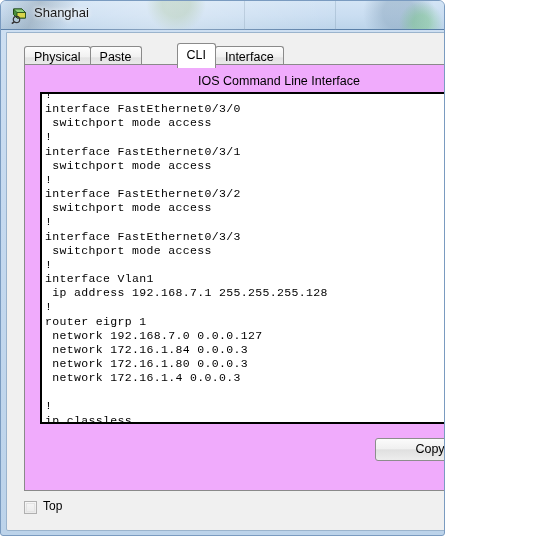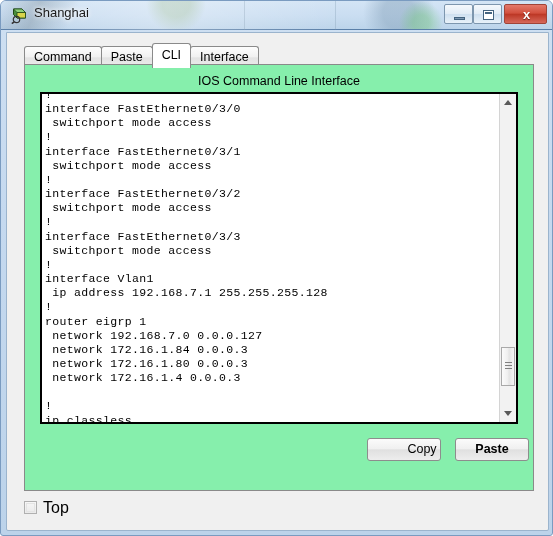--- a/index.html
+++ b/index.html
@@ -11,21 +11,21 @@
     height: 536px;
     overflow: hidden;
     font-family: "Liberation Sans", sans-serif;
     background: #ffffff;
   }
 
   
   #window {
     position: absolute;
     left: 0; top: 0;
-    width: 553px;
+    width: 445px;
     height: 536px;
     box-sizing: border-box;
     background: linear-gradient(to bottom, #cfe0f2 0%, #c5d9ef 40%, #bcd3ea 100%);
     border: 1px solid #7a9bc0;
     border-radius: 6px 6px 3px 3px;
     overflow: hidden;
   }
 
   
   #titlebar {
@@ -170,28 +170,29 @@
     cursor: default;
     white-space: nowrap;
   }
   .tab.active {
     height: 25px;
     line-height: 23px;
     background: #ffffff;
     border-color: #8a8a8a;
     z-index: 5;
     margin-bottom: 0;
+    margin-left: 36px;
   }
 
   
   #tab-panel {
     position: absolute;
     left: 17px; top: 31px;
     width: 510px; height: 427px;
-    background: #86efac;
+    background: #f0abfc;
     border: 1px solid #8a8a8a;
     box-sizing: border-box;
   }
 
   #cli-header {
     position: absolute;
     left: 0; top: 9px;
     width: 508px;
     text-align: center;
     font-size: 12.5px;
@@ -278,21 +279,21 @@
     color: #000000;
     font-family: "Liberation Sans", sans-serif;
     background: linear-gradient(to bottom, #fbfbfb 0%, #f0f0f0 46%, #e0e0e0 52%, #ededed 100%);
     border: 1px solid #8d8d8d;
     border-radius: 3px;
     box-sizing: border-box;
     text-align: center;
     line-height: 21px;
     cursor: default;
   }
-  #btn-copy { left: 342px; padding-left: 36px; }
+  #btn-copy { left: 350px; padding-left: 36px; }
   #btn-paste { left: 430px; font-weight: bold; }
 
   
   #top-row {
     position: absolute;
     left: 17px; top: 467px;
     height: 16px;
   }
   #top-checkbox {
     position: absolute;
@@ -304,21 +305,21 @@
     cursor: default;
   }
   #top-checkbox-inner {
     position: absolute;
     left: 1px; top: 1px; right: 1px; bottom: 1px;
     border: 1px solid #e4e4e4;
   }
   #top-label {
     position: absolute;
     left: 19px; top: -1px;
-    font-size: 16px;
+    font-size: 12px;
     color: #000000;
     white-space: nowrap;
   }
 </style>
 </head>
 <body>
 
 <div id="window">
 
   <div id="titlebar">
@@ -342,21 +343,21 @@
       <div id="max-glyph"></div>
     </div>
     <div class="winbtn" id="btn-close">
       <div id="close-glyph">x</div>
     </div>
   </div>
 
   <div id="dialog-body">
 
     <div id="tabstrip">
-      <div class="tab">Command</div>
+      <div class="tab">Physical</div>
       <div class="tab">Paste</div>
       <div class="tab active">CLI</div>
       <div class="tab">Interface</div>
     </div>
 
     <div id="tab-panel">
 
       <div id="cli-header">IOS Command Line Interface</div>
 
       <div id="cli-area">

